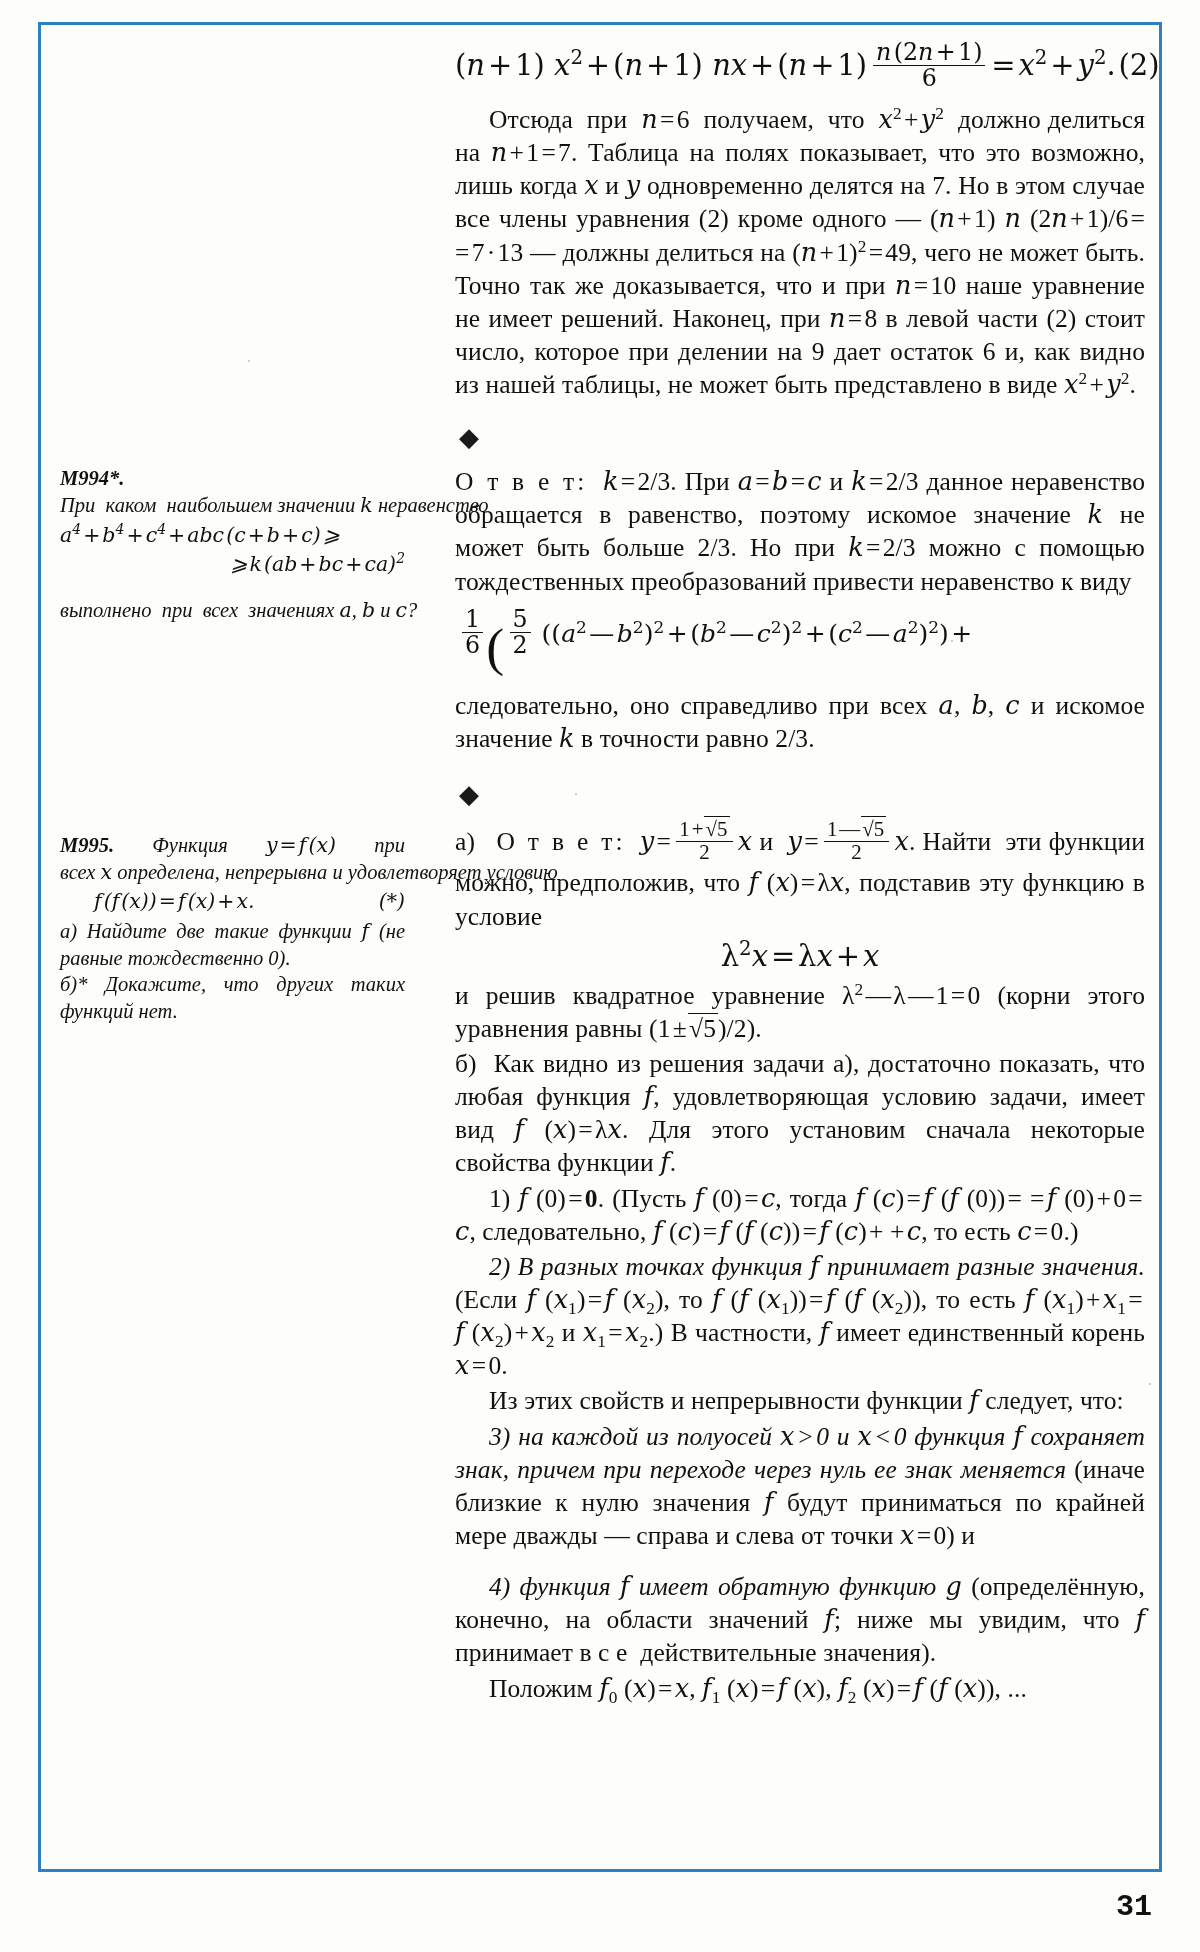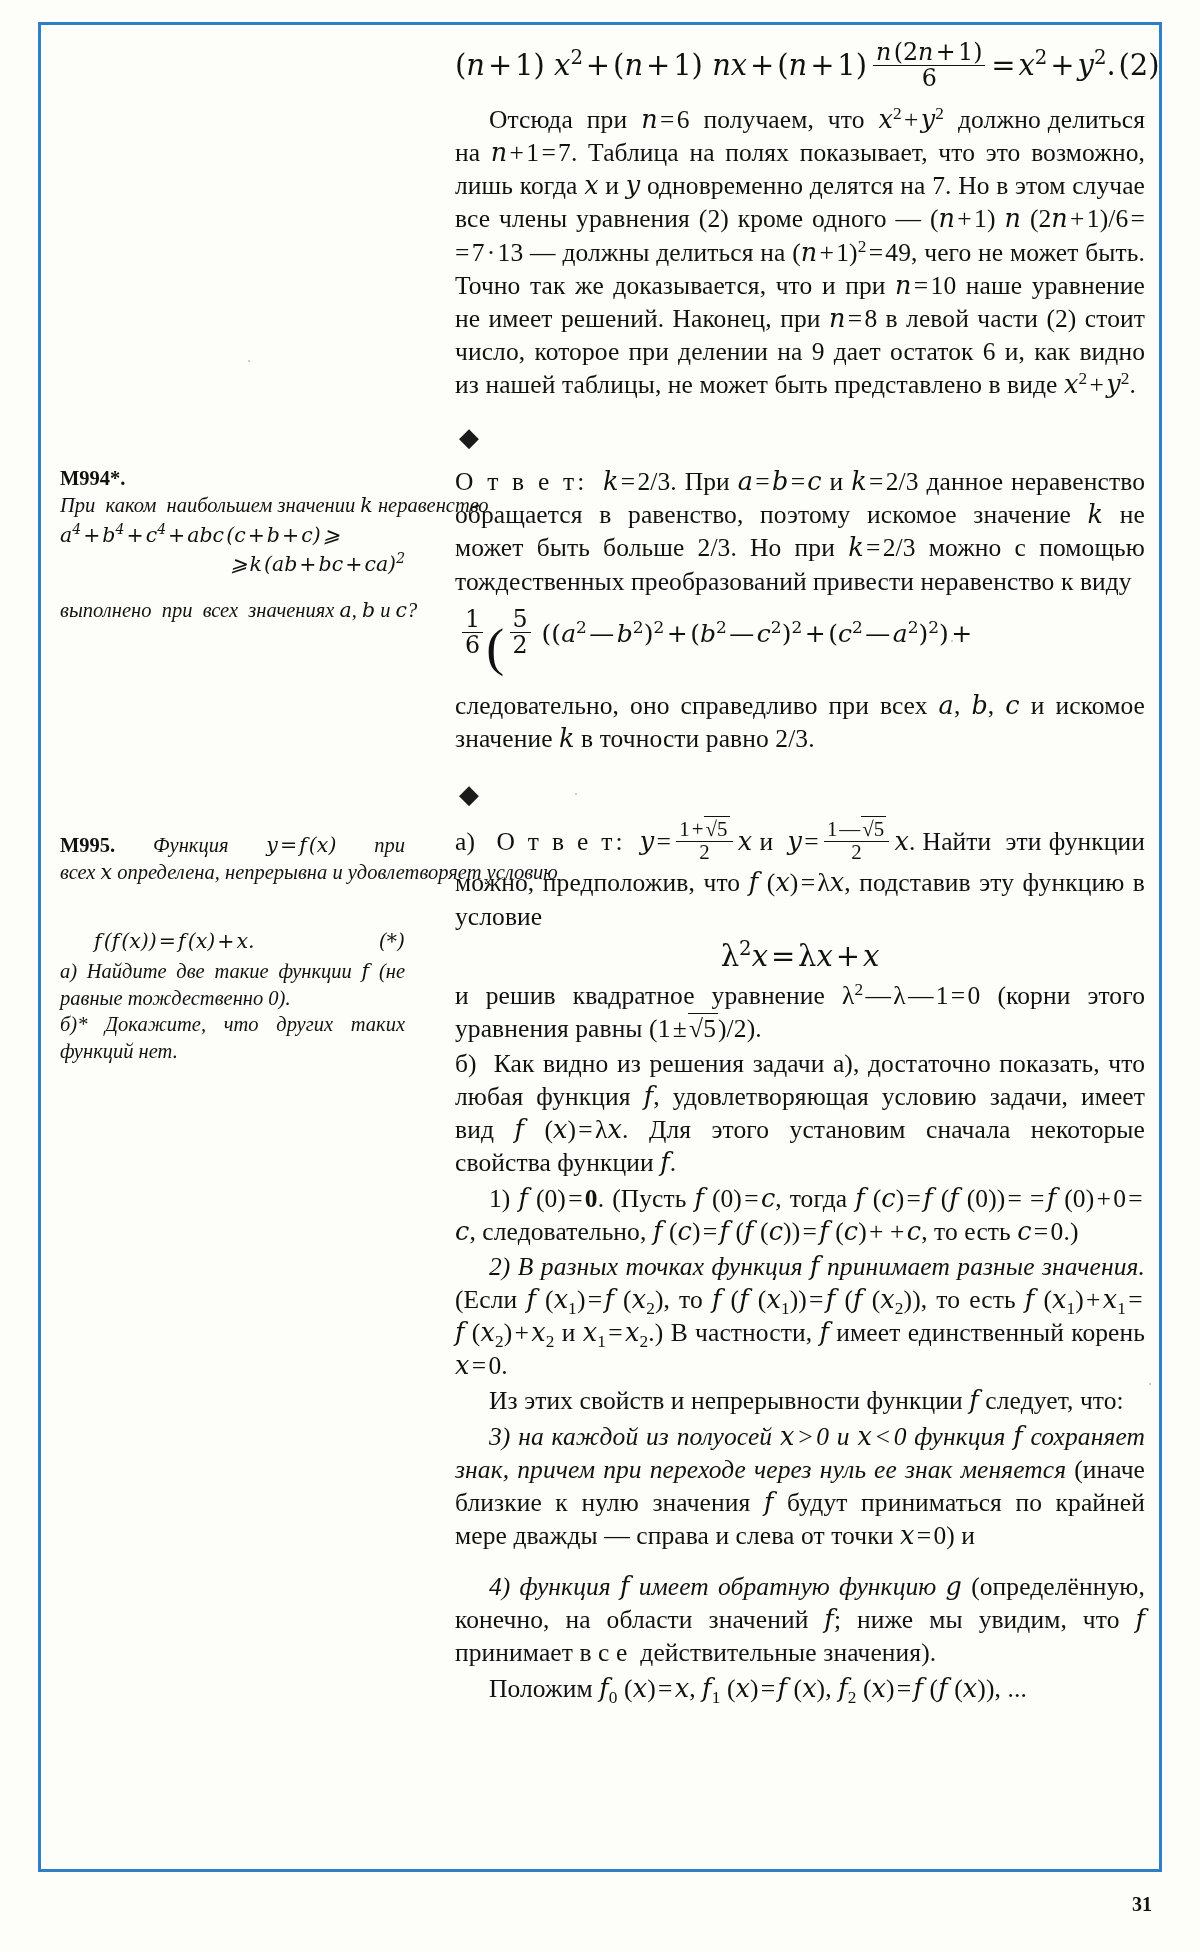--- a/index.html
+++ b/index.html
@@ -96,20 +96,21 @@
 
   
   .problem {
     font-size: 20.5px;
     line-height: 1.30;
     text-align: justify;
     font-family: "Liberation Serif", serif;
   }
   .problem .label {
     font-weight: bold;
+    font-style: italic;
   }
   .problem .stmt {
     font-style: italic;
   }
   .problem .math {
     font-family: "DejaVu Serif", serif;
     font-style: italic;
   }
   .pm-block {
     position: absolute;
@@ -142,24 +143,24 @@
     font-family: "Liberation Serif", serif;
   }
   .med-paren {
     font-size: 1.35em;
     vertical-align: -0.12em;
   }
 
   .pagenum {
     position: absolute;
     right: 48px;
-    bottom: 36px;
-    font-size: 20px;
+    bottom: 28px;
+    font-size: 30px;
     font-weight: bold;
-    font-family: Liberation Serif, serif;
+    font-family: Liberation Mono, monospace;
   }
   .speck {
     position: absolute;
     width: 2px; height: 2px;
     background: #bdbdb4;
     border-radius: 50%;
   }
   .nowrap { white-space: nowrap; }
 </style>
 </head>
@@ -192,21 +193,21 @@
           выполнено&nbsp;&nbsp;при&nbsp;&nbsp;всех&nbsp;&nbsp;значениях&nbsp;<span class="math">a</span>,&nbsp;<span class="math">b</span>&nbsp;и&nbsp;<span class="math">c</span>?
         </p>
       </div>
 
       <div class="pm-block p995 problem">
         <p style="margin:0;">
           <span class="label">М995.</span>
           <span class="stmt">Функция&nbsp;<span class="math">y = f (x)</span>&nbsp;при всех&nbsp;<span class="math">x</span>&nbsp;определена,&nbsp;непрерывна&nbsp;и&nbsp;удовлетворяет&nbsp;условию</span>
         </p>
         <p style="margin:3px 0 0 0;">
-          <span style="display:inline-block; width:100%;margin-top:40px;">
+          <span style="display:inline-block; width:100%;">
             <span class="math" style="margin-left:34px;">f (f (x)) = f (x) + x.</span>
             <span class="math" style="float:right;">(*)</span>
           </span>
         </p>
         <p style="margin:3px 0 0 0;" class="stmt">
           а)&nbsp;Найдите две такие функции <span class="math">f</span> (не равные тождественно 0).
         </p>
         <p style="margin:0;" class="stmt">
           б)* Докажите, что других таких функций нет.
         </p>

